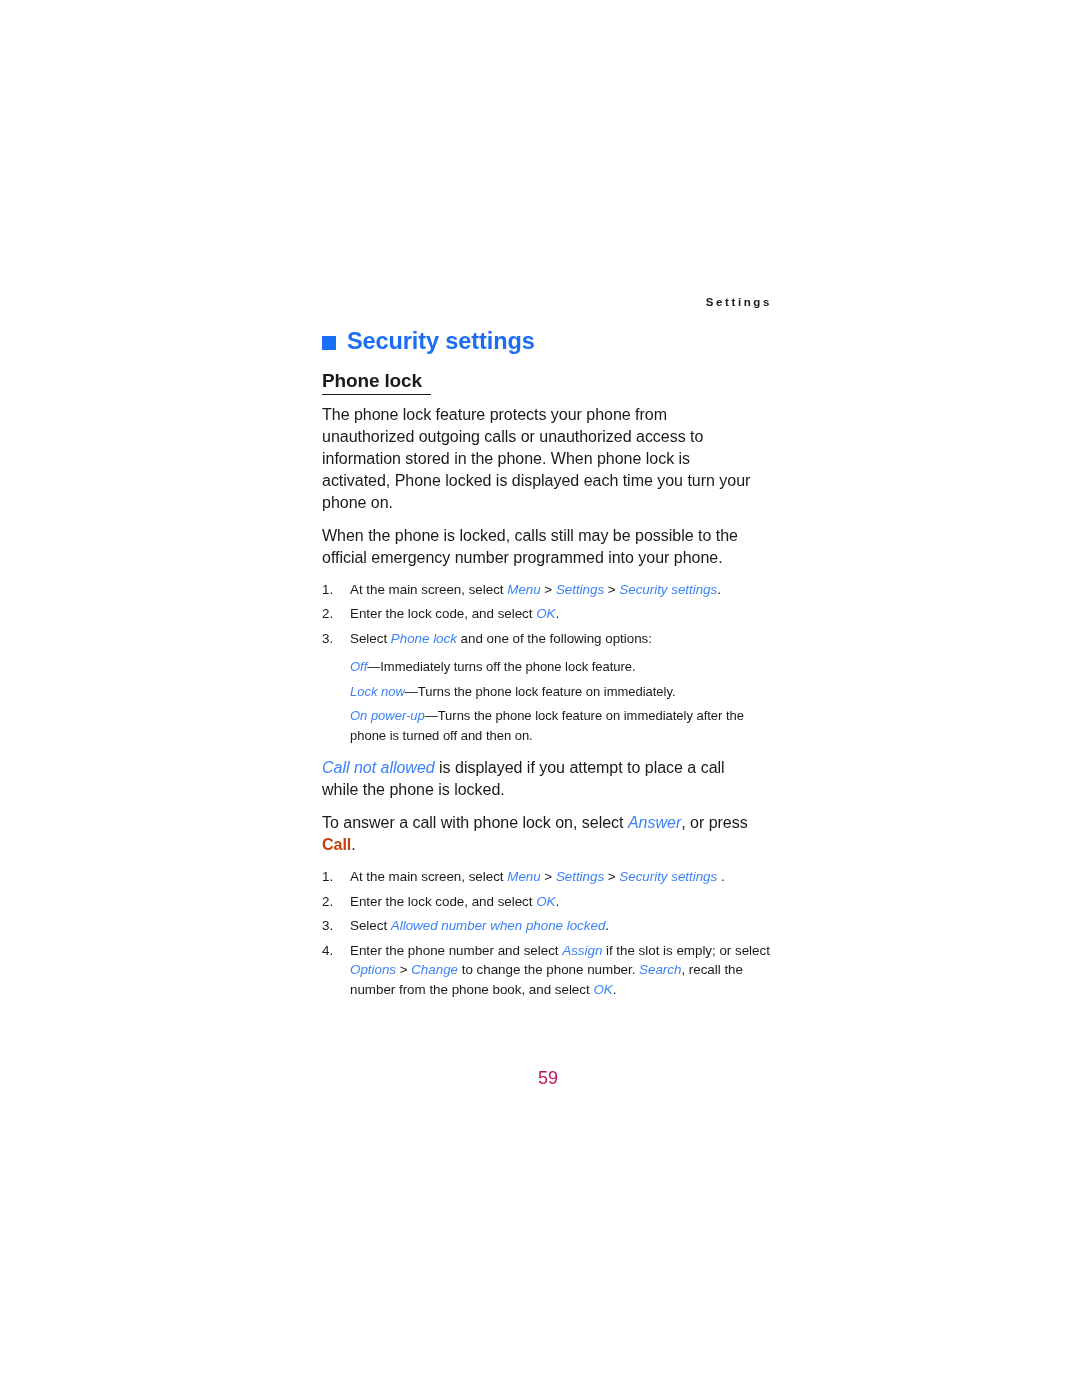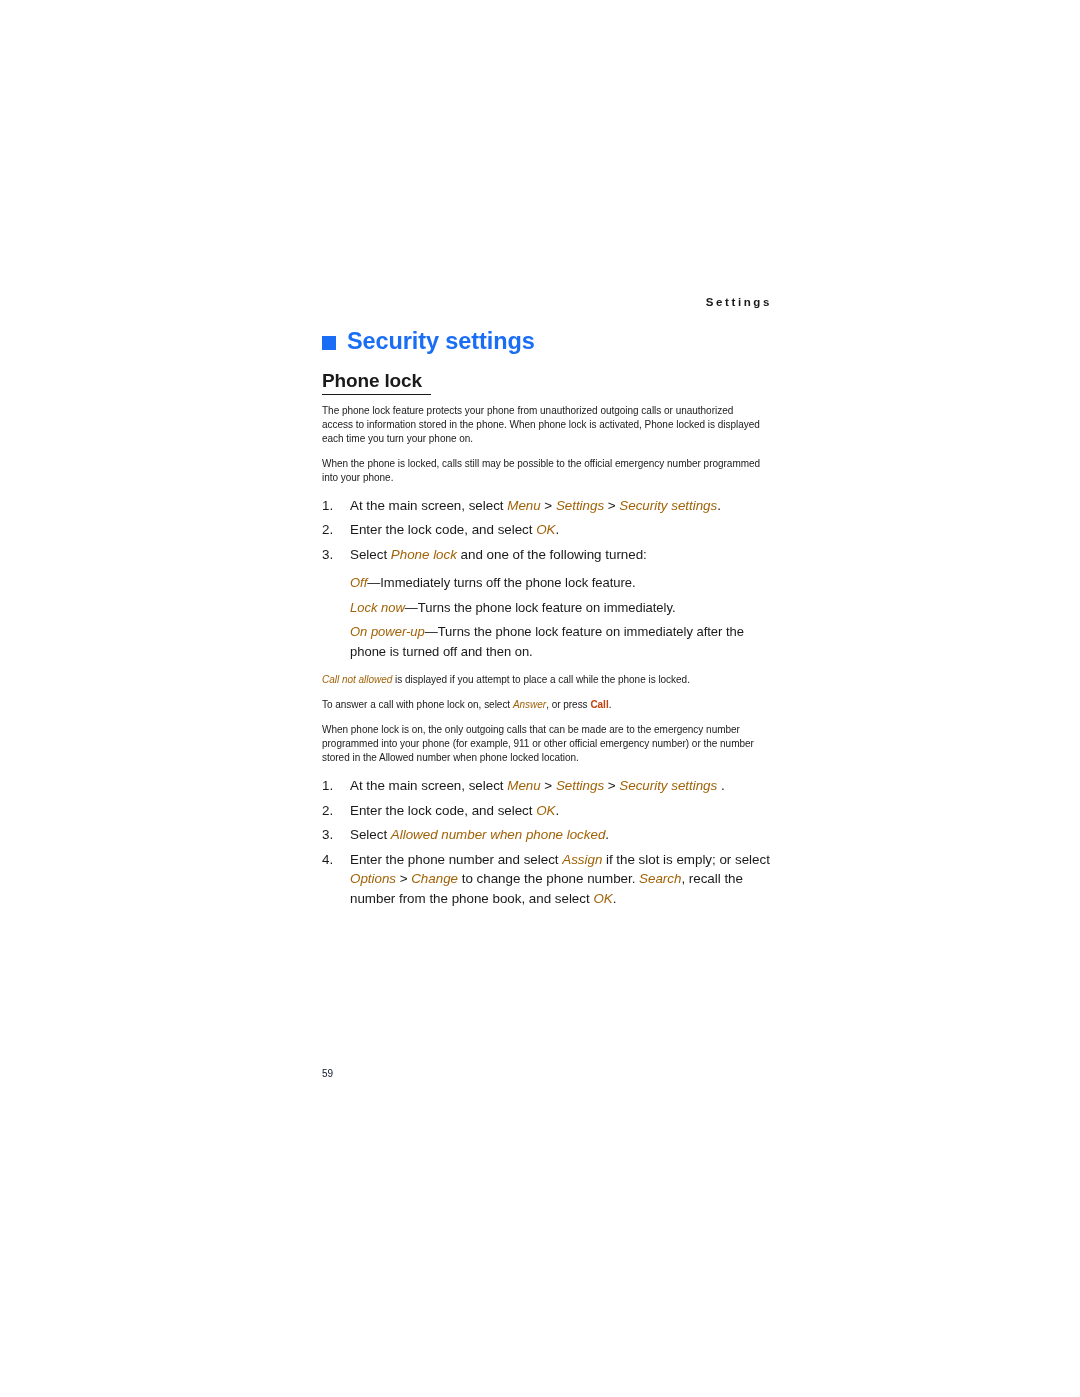--- a/index.html
+++ b/index.html
@@ -78,22 +78,22 @@
     padding-bottom: 2px;
     padding-right: 9px;
     margin: 0 0 9px 0;
   }
   .section-heading.spaced-above {
     margin-top: 30px;
   }
 
   
   p.body {
-    font-size: 10px;
-    line-height: 14px;
+    font-size: 16px;
+    line-height: 22px;
     margin: 0 12px 11px 0;
     color: #1a1a1a;
     letter-spacing: -0.02px;
   }
 
   
   ol.steps {
     list-style: none;
     margin: 0;
     padding: 0;
@@ -126,64 +126,64 @@
     color: #1a1a1a;
     letter-spacing: -0.02px;
   }
   .sub-option.first {
     margin-top: 9px;
   }
   .gap-small { height: 7px; }
 
   
   .ui {
-    color: #a16207;
+    color: #3b82f6;
     font-style: italic;
   }
   .sep {
     color: #1a1a1a;
     font-style: normal;
   }
   .key {
     font-weight: bold;
     color: #c2410c;
   }
 
   
   .page-number {
     position: absolute;
     left: 322px;
     top: 1068px;
     width: 452px;
-    text-align: left;
-    font-size: 10px;
-    color: #0f172a;
+    text-align: center;
+    font-size: 18px;
+    color: #be185d;
   }
 </style>
 </head>
 <body>
 
 <div class="page">
 
   <div class="running-header">Settings</div>
 
   <div class="content">
 
     <div class="chapter-heading">
       <span class="chapter-bullet"></span>
       <span class="chapter-title">Security settings</span>
     </div>
 
     <div id="sections-root">
         <div><div class="section-heading">Phone lock</div><p class="body">The phone lock feature protects your phone from unauthorized outgoing calls or unauthorized access to information stored in the phone. When phone lock is activated, Phone locked is displayed each time you turn your phone on.</p><p class="body">When the phone is locked, calls still may be possible to the official emergency number programmed into your phone.</p><ol class="steps">
             <li><span class="num">1.</span><span>At the main screen, select </span><span class="ui">Menu</span><span class="sep"> &gt; </span><span class="ui">Settings</span><span class="sep"> &gt; </span><span class="ui">Security settings</span><span>.</span></li>
             <li><span class="num">2.</span><span>Enter the lock code, and select </span><span class="ui">OK</span><span>.</span></li>
-            <li><span class="num">3.</span><span>Select </span><span class="ui">Phone lock</span><span> and one of the following turned:</span></li>
+            <li><span class="num">3.</span><span>Select </span><span class="ui">Phone lock</span><span> and one of the following options:</span></li>
           </ol><div class="sub-option first"><span class="ui">Off</span><span>—Immediately turns off the phone lock feature.</span></div><div class="sub-option"><span class="ui">Lock now</span><span>—Turns the phone lock feature on immediately.</span></div><div class="sub-option"><span class="ui">On power-up</span><span>—Turns the phone lock feature on immediately after the phone is turned off and then on.</span></div><div class="gap-small"></div><p class="body"><span class="ui">Call not allowed</span><span> is displayed if you attempt to place a call while the phone is locked.</span></p><p class="body"><span>To answer a call with phone lock on, select </span><span class="ui">Answer</span><span>, or press </span><span class="key">Call</span><span>.</span></p></div>
-        <div><p class="body">When phone lock is on, the only outgoing calls that can be made are to the emergency number programmed into your phone (for example, 911 or other official emergency number) or the number stored in the Allowed number when phone locked location.</p><ol class="steps">
+        <div><ol class="steps">
             <li><span class="num">1.</span><span>At the main screen, select </span><span class="ui">Menu</span><span class="sep"> &gt; </span><span class="ui">Settings</span><span class="sep"> &gt; </span><span class="ui">Security settings</span><span> .</span></li>
             <li><span class="num">2.</span><span>Enter the lock code, and select </span><span class="ui">OK</span><span>.</span></li>
             <li><span class="num">3.</span><span>Select </span><span class="ui">Allowed number when phone locked</span><span>.</span></li>
             <li><span class="num">4.</span><span>Enter the phone number and select </span><span class="ui">Assign</span><span> if the slot is emply; or select </span><span class="ui">Options</span><span class="sep"> &gt; </span><span class="ui">Change</span><span> to change the phone number. </span><span class="ui">Search</span><span>, recall the number from the phone book, and select </span><span class="ui">OK</span><span>.</span></li>
           </ol></div>
       </div>
 
   </div>
 
   <div class="page-number">59</div>

